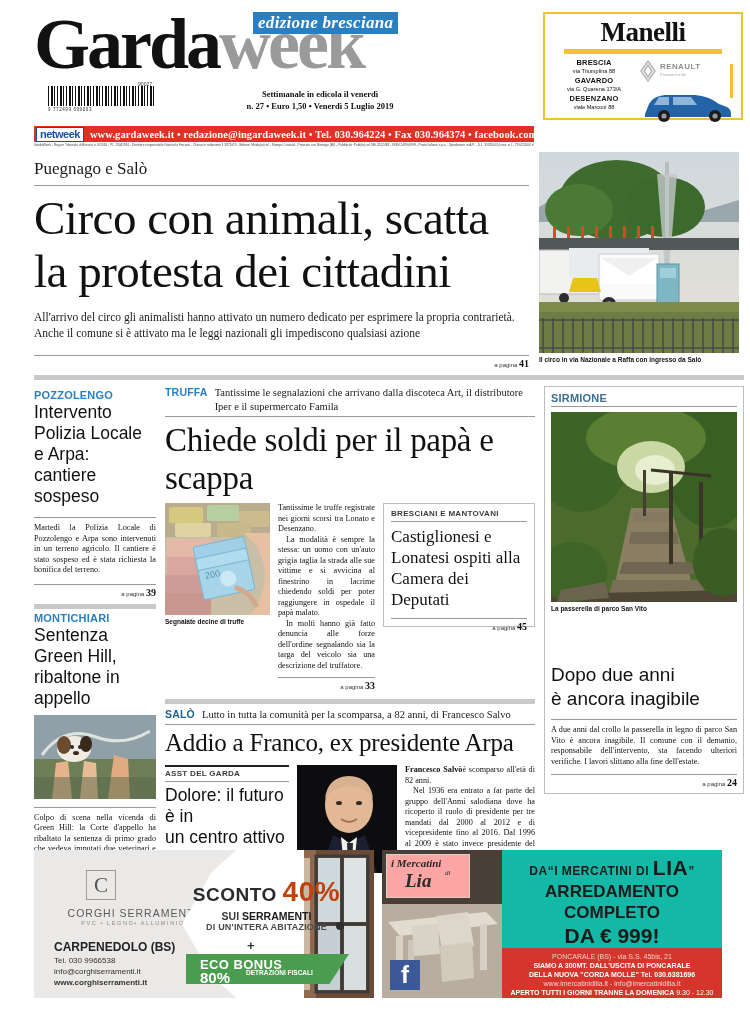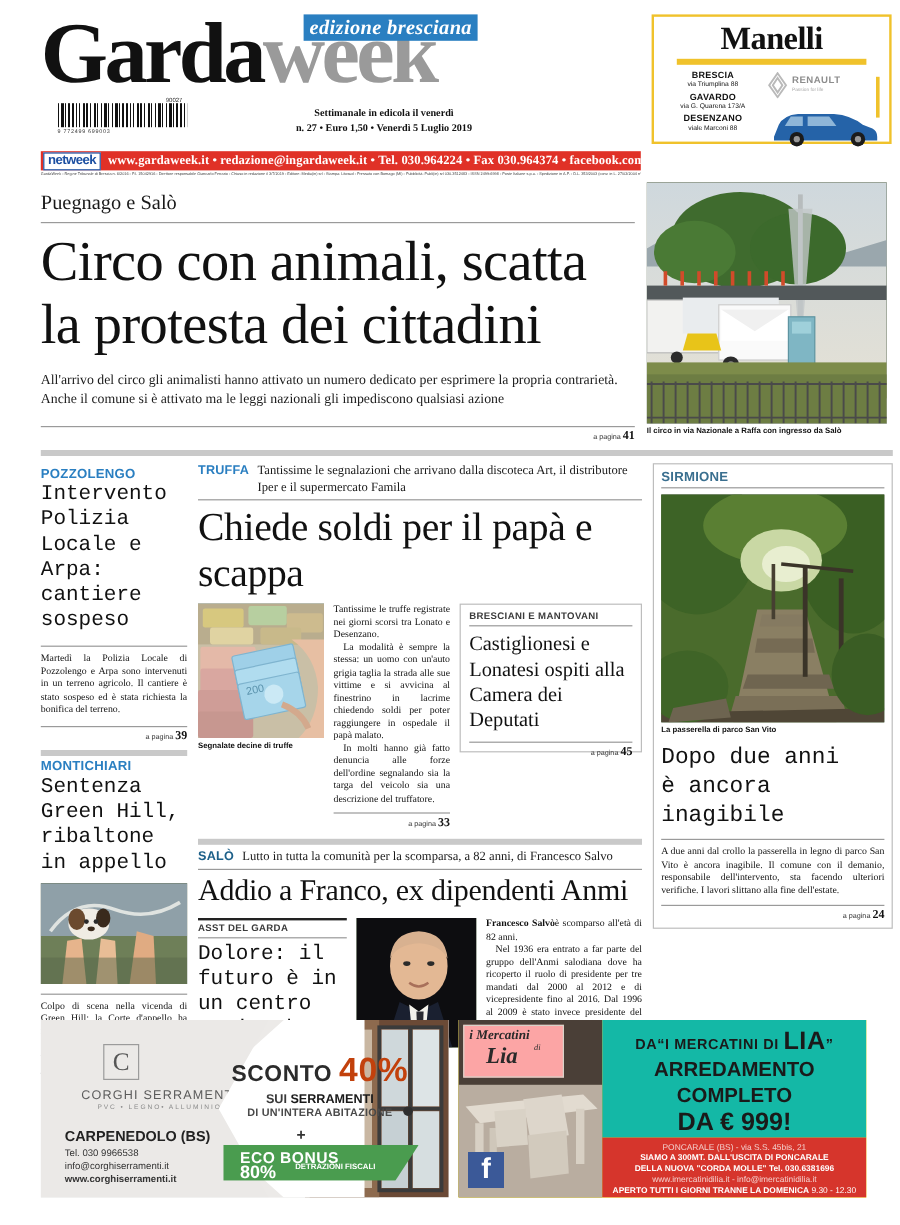--- a/index.html
+++ b/index.html
@@ -167,21 +167,21 @@
   .col-b { width: 370px; }
   .col-c { width: 200px; }
 
   .sec-label {
     font-family: "Liberation Sans", sans-serif;
     font-weight: bold; font-size: 11px; letter-spacing: 0.2px;
     color: #2a7fc1; padding: 3px 0 1px 0;
   }
   .sec-label.gray { color: #3a6f8f; }
   .hl-sm {
-    font-family: Liberation Mono, monospace;
+    font-family: Liberation Sans, sans-serif;
     font-size: 17.5px; line-height: 21px; color: #111;
   }
   .body-just {
     font-family: "Liberation Serif", serif;
     font-size: 8.2px; line-height: 10.5px; color: #111;
     text-align: justify;
   }
   .body-just p { text-indent: 8px; }
   .body-just p:first-child { text-indent: 0; }
 
@@ -565,21 +565,21 @@
             </div>
 
             <div style="margin-top:8px;" class="grayrule"></div>
 
             <div style="margin-top:4px;">
               <div class="kick-row">
                 <span class="kick-tag dark">SALÒ</span>
                 <span class="kick-text">Lutto in tutta la comunità per la scomparsa, a 82 anni, di Francesco Salvo</span>
               </div>
               <div class="thinrule" style="margin-top:2px;"></div>
-              <div class="hl-med" style="padding-top:3px;">Addio a Franco, ex dipendenti Anmi</div>
+              <div class="hl-med" style="padding-top:3px;">Addio a Franco, ex presidente Arpa</div>
 
               <div style="display:flex; gap:8px; margin-top:7px;">
 
                 <div style="width:124px;">
                   <div class="blackrule"></div>
                   <div class="box-label" style="padding:2px 0 3px 0;">ASST DEL GARDA</div>
                   <div class="thinrule"></div>
                   <div class="hl-sm" style="padding-top:3px;">
                     <div>Dolore: il futuro è in</div>
                     <div>un centro attivo h 24</div>
@@ -647,21 +647,21 @@
                   <rect x="148" y="70" width="4" height="90" fill="#3a3428"></rect>
                   <rect x="92" y="58" width="3" height="46" fill="#463f31"></rect>
                   <path d="M100 58 L160 64" stroke="#3a3428" stroke-width="3"></path>
                   <path d="M0 182 L186 178 L186 190 L0 190 Z" fill="#4f4636"></path>
                   <ellipse cx="22" cy="160" rx="34" ry="30" fill="#3f6427"></ellipse>
                   <ellipse cx="172" cy="150" rx="30" ry="34" fill="#3a5d24"></ellipse>
                   <path d="M10 178 L54 170 L58 186 L6 190 Z" fill="#6d6450"></path>
                 </svg>
               </div>
               <div class="cap">La passerella di parco San Vito</div>
-              <div class="hl-sm" style="font-size:19px;line-height:24px;padding-top:5px;">
+              <div class="hl-sm" style="font-size:19px;line-height:24px;padding-top:5px;margin-top:44px;">
                 <div>Dopo due anni</div>
                 <div>è ancora inagibile</div>
               </div>
               <div style="margin:8px 0 5px 0;" class="thinrule"></div>
               <div class="body-just">A due anni dal crollo la passerella in legno di parco San Vito è ancora inagibile. Il comune con il demanio, responsabile dell'intervento, sta facendo ulteriori verifiche. I lavori slittano alla fine dell'estate.</div>
               <div style="margin-top:7px;" class="thinrule"></div>
               <div class="pagref">
                 <span>a pagina</span>
                 <b>24</b>
               </div>

